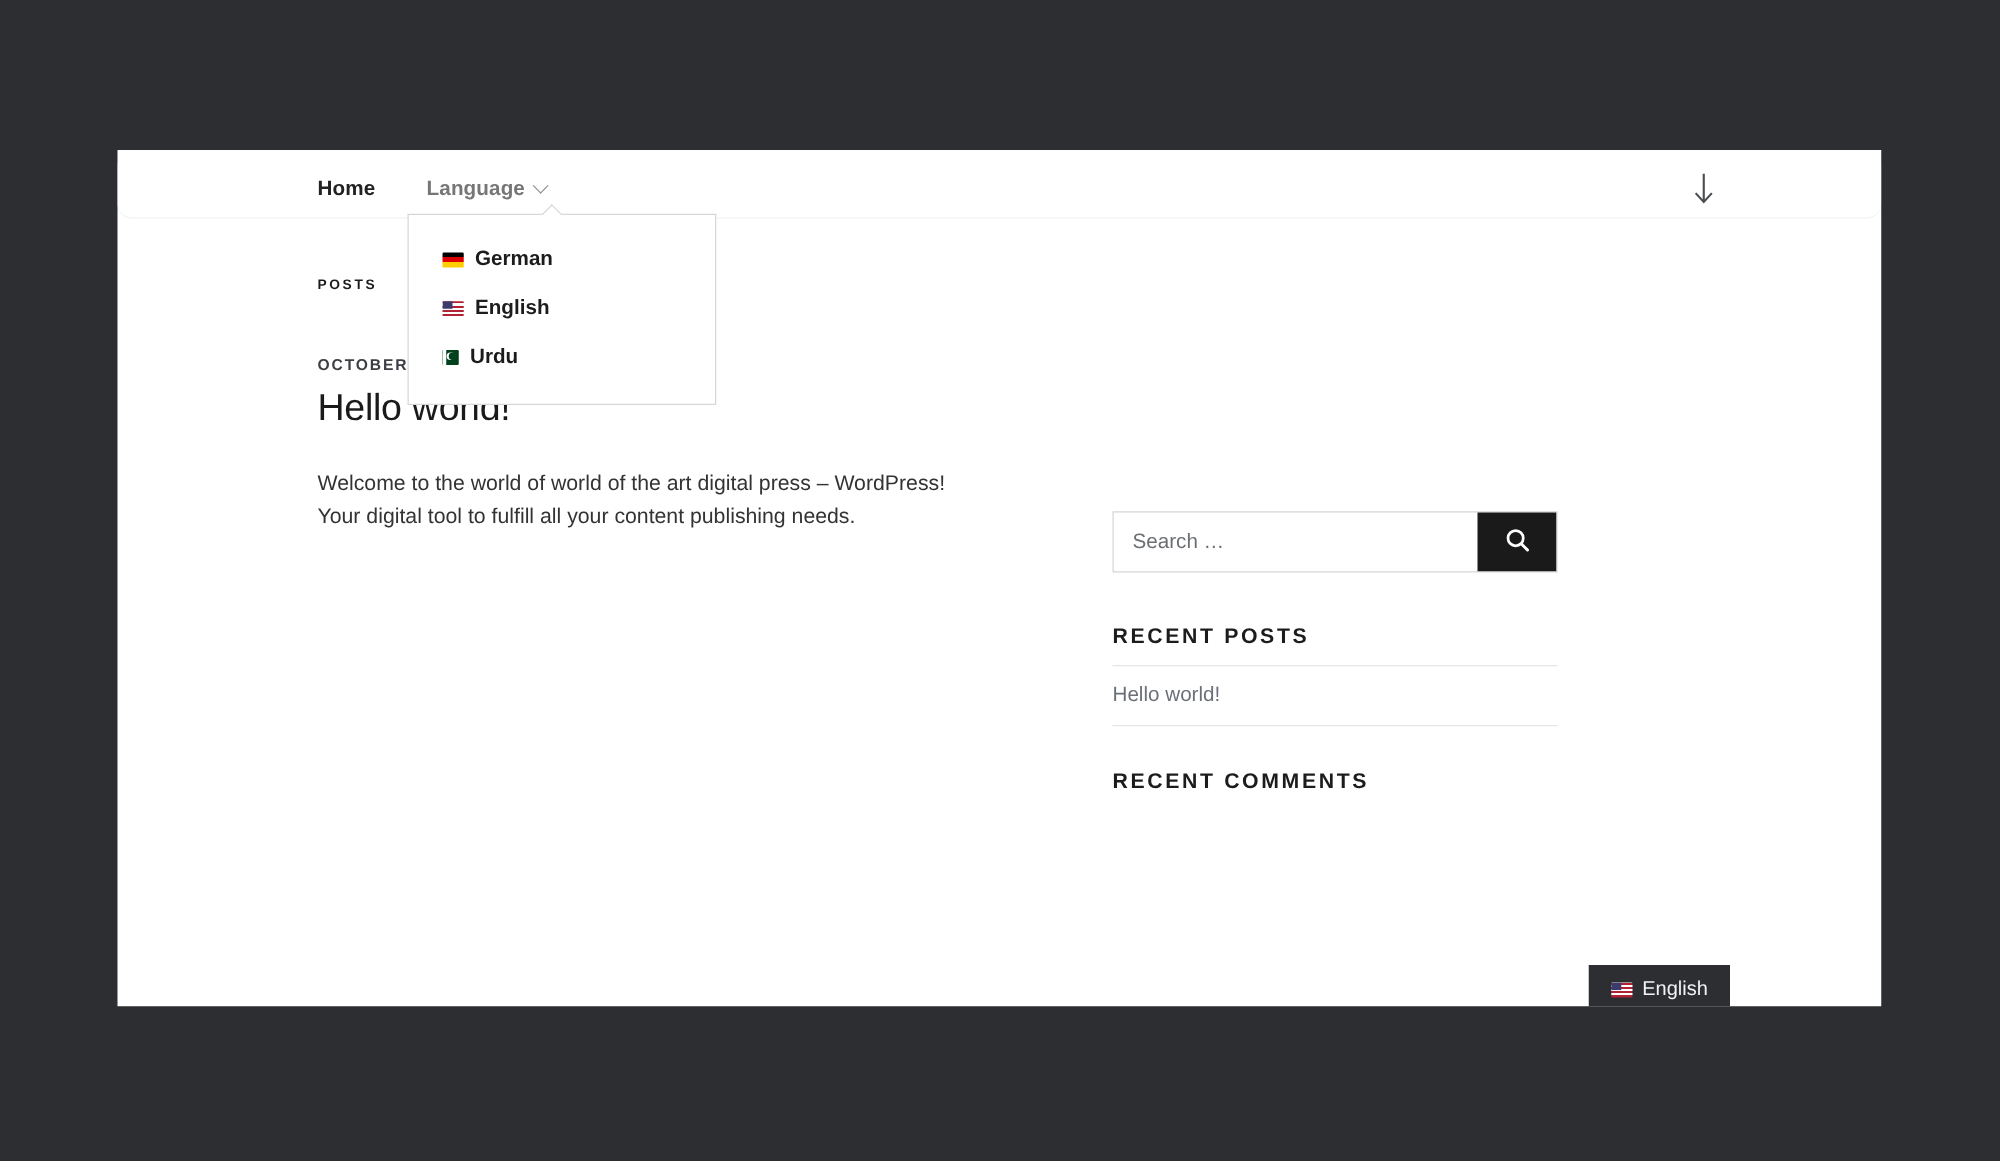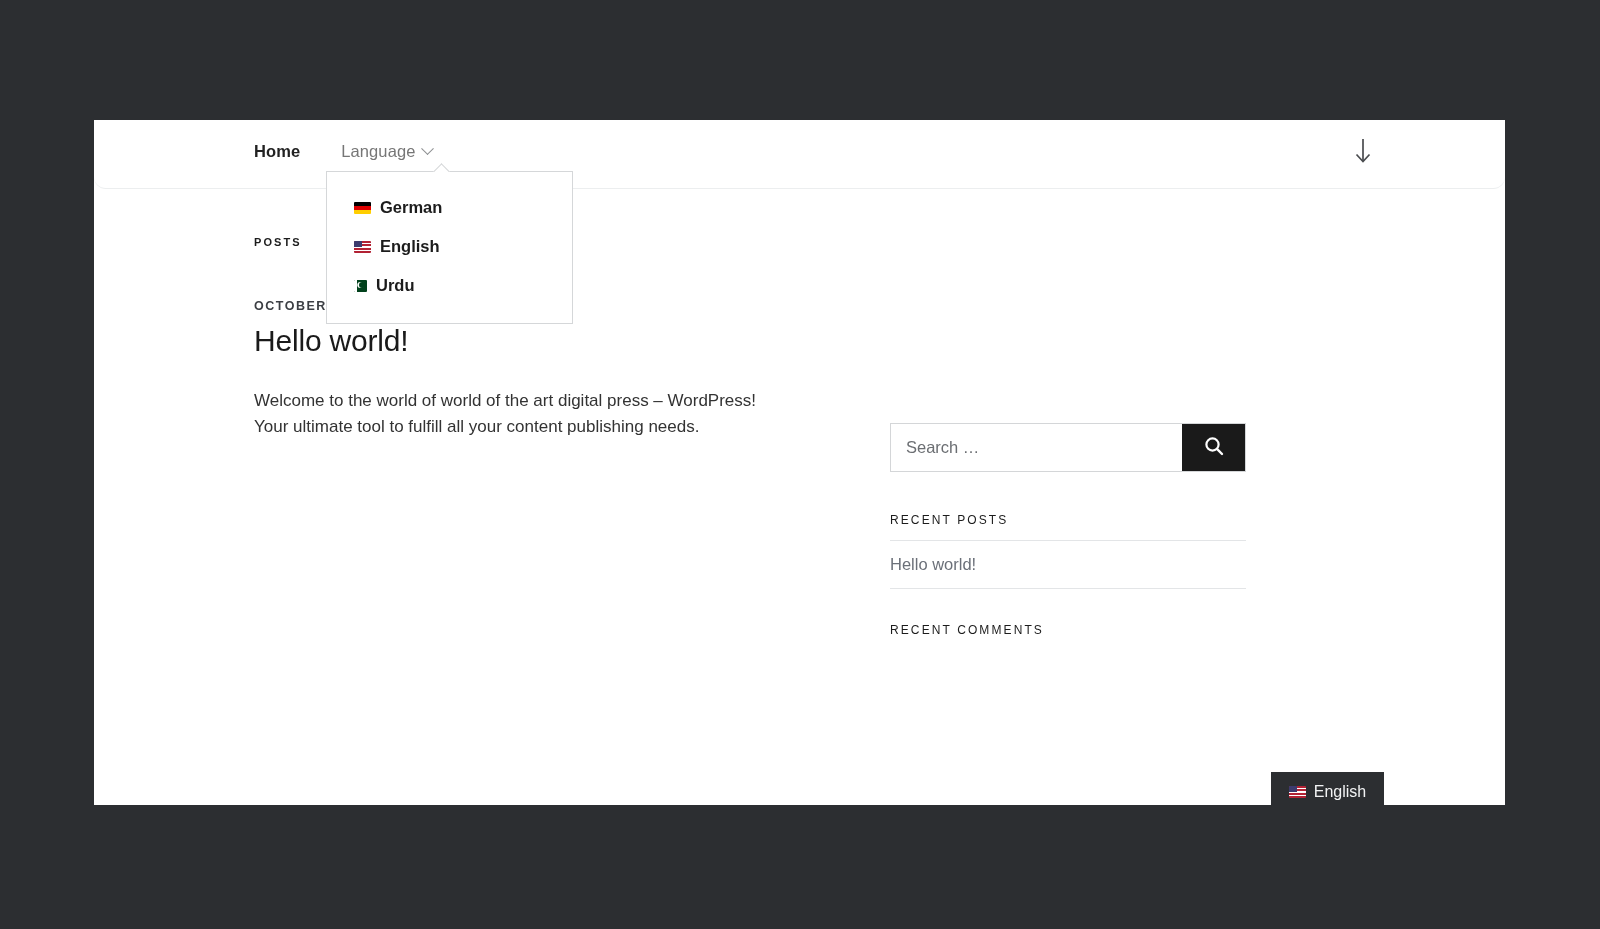--- a/index.html
+++ b/index.html
@@ -23,21 +23,21 @@
     top: 120px;
     width: 1411px;
     height: 685px;
     background: #ffffff;
     overflow: hidden;
   }
 
   
   #site-header {
     position: relative;
-    height: 69px;
+    height: 55px;
     border-bottom: 1px solid #eceeef;
     background: #fff;
     border-radius: 12px;
   }
 
   #nav-list {
     position: absolute;
     left: 160px;
     top: 0;
     height: 62px;
@@ -57,21 +57,21 @@
     white-space: nowrap;
   }
 
   .nav-item.current {
     color: #222222;
     font-weight: bold;
   }
 
   .nav-item.has-sub {
     color: #767676;
-    font-weight: normal;
+    font-weight: bold;
   }
 
   .chevron-down {
     display: inline-block;
     width: 9px;
     height: 9px;
     border-right: 1.4px solid #8e9092;
     border-bottom: 1.4px solid #8e9092;
     transform: rotate(45deg) translate(-2px, -2px);
   }
@@ -270,22 +270,22 @@
     border: none;
     display: flex;
     align-items: center;
     justify-content: center;
     cursor: pointer;
   }
 
   .widget { margin-bottom: 34px; }
 
   .widget-title {
-    font-size: 12px;
-    font-weight: normal;
+    font-size: 17px;
+    font-weight: bold;
     letter-spacing: 2.1px;
     color: #1c1c1c;
     margin-bottom: 13px;
   }
 
   .widget-list { list-style: none; }
 
   .widget-list li {
     border-top: 1px solid #e3e5e7;
     border-bottom: 1px solid #e3e5e7;
@@ -346,21 +346,21 @@
 
     <div id="main-column">
       <div id="post-meta">
         <span>OCTOBER 25, 2017</span>
         <span id="edit-link">EDIT</span>
       </div>
 
       <h1 id="post-title">Hello world!</h1>
 
       <p class="post-paragraph">Welcome to the world of world of the art digital press – WordPress!</p>
-      <p class="post-paragraph">Your ultimate tool to fulfill all your content publishing needs.</p>
+      <p class="post-paragraph">Your digital tool to fulfill all your content publishing needs.</p>
     </div>
 
     <div id="sidebar">
 
       <div id="search-form">
         <input id="search-input" type="text" placeholder="Search …" style="">
         <button id="search-submit">
           <span>
             <svg width="22" height="22" viewBox="0 0 22 22" aria-hidden="true">
               <circle cx="9.5" cy="9.5" r="6.1" fill="none" stroke="#ffffff" stroke-width="2.2"></circle>

